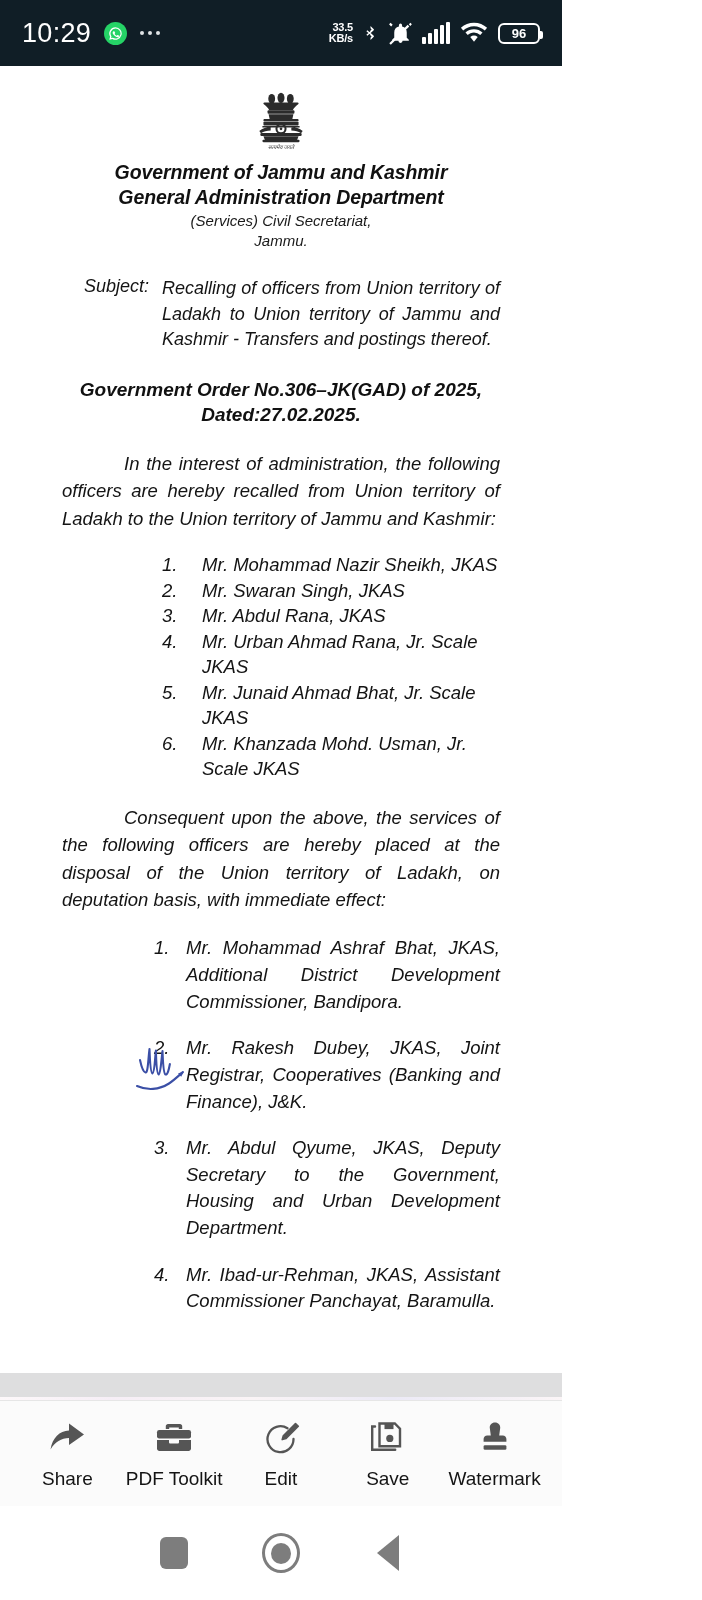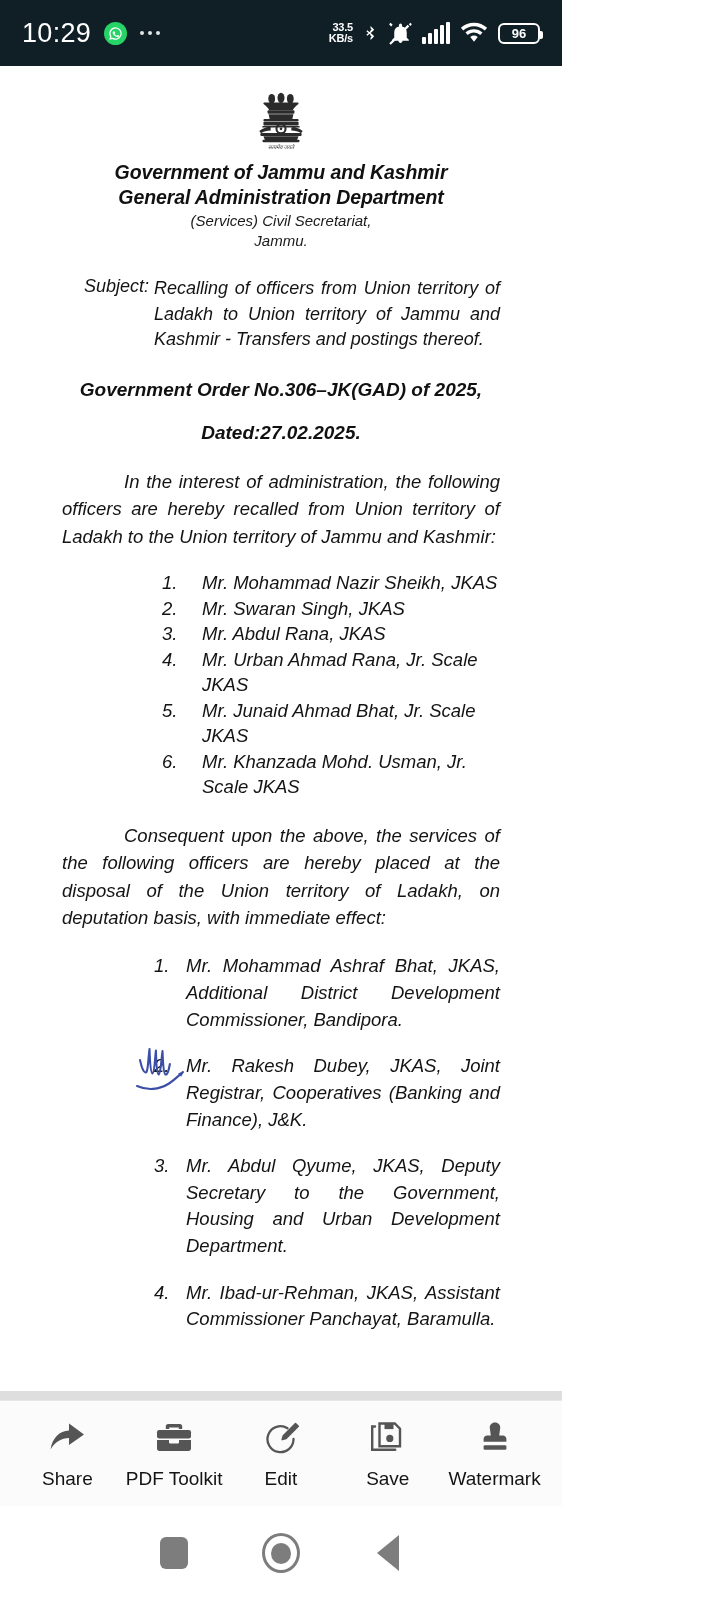--- a/index.html
+++ b/index.html
@@ -58,21 +58,21 @@
   .docview { flex:1 1 auto; background:#ffffff; position:relative; overflow:hidden;font-style:italic; }
   .page { background:#ffffff; position:relative; }
   .page-inner { padding:0 62px; }
 
   .emblem { width:62px; margin:22px auto 0; display:block; }
   .emblem svg { display:block; width:100%; }
 
   .org-line { text-align:center; font-weight:700; font-size:19.5px; color:#111; line-height:1.26; letter-spacing:-.1px; }
   .org-sub { text-align:center; font-size:15px; color:#1a1a1a; line-height:1.3; }
 
-  .subject-row { display:flex; margin-top:26px; gap:0; }
+  .subject-row { display:flex; margin-top:26px; gap:8px; }
   .subject-label { flex:0 0 92px; font-size:18px; color:#141414; padding-left:22px; }
   .subject-text {
     flex:1 1 auto; font-size:18px; color:#141414; line-height:1.42;
     text-align:justify; text-align-last:left; padding-right:0;
   }
 
   .order-no { text-align:center; font-weight:700; font-size:19px; color:#111; margin-top:24px; line-height:1.35; }
 
   .body-para {
     font-size:18.5px; color:#141414; line-height:1.48; text-align:justify;
@@ -193,21 +193,21 @@
         <div class="org-line">General Administration Department</div>
         <div class="org-sub" style="margin-top:2px;">(Services) Civil Secretariat,</div>
         <div class="org-sub">Jammu.</div>
 
         <div class="subject-row">
           <div class="subject-label">Subject:</div>
           <div class="subject-text">Recalling of officers from Union territory of Ladakh to Union territory of Jammu and Kashmir - Transfers and postings thereof.</div>
         </div>
 
         <div class="order-no">Government Order No.306–JK(GAD) of 2025,</div>
-        <div class="order-no" style="margin-top:18px;">Dated:27.02.2025.</div>
+        <div class="order-no" style="margin-top:0;">Dated:27.02.2025.</div>
 
         <div class="body-para">In the interest of administration, the following officers are hereby recalled from Union territory of Ladakh to the Union territory of Jammu and Kashmir:</div>
 
         <ol class="list-a">
           <li>
               <span class="num">1.</span>
               <span class="txt">Mr. Mohammad Nazir Sheikh, JKAS</span>
             </li>
           <li>
               <span class="num">2.</span>

